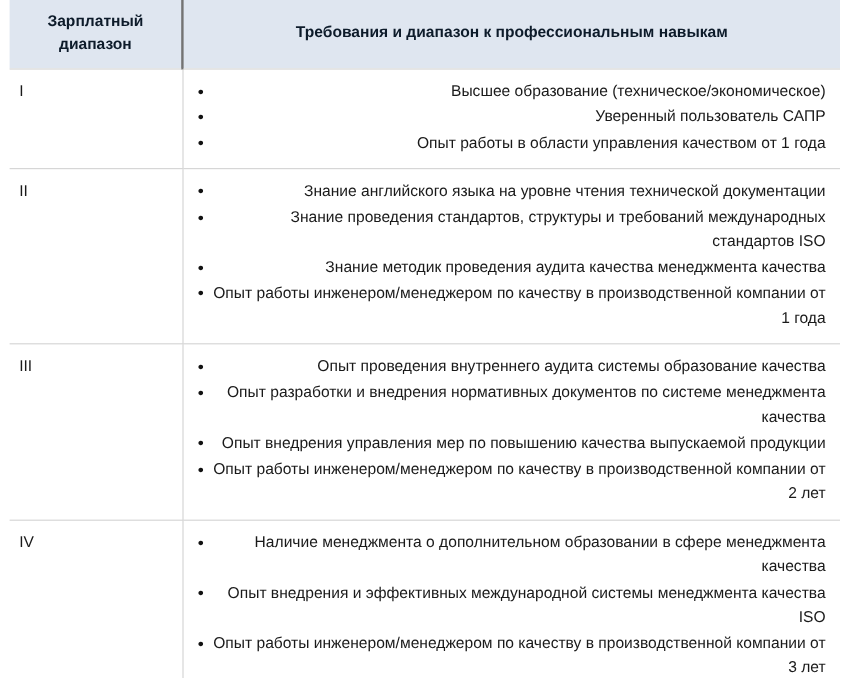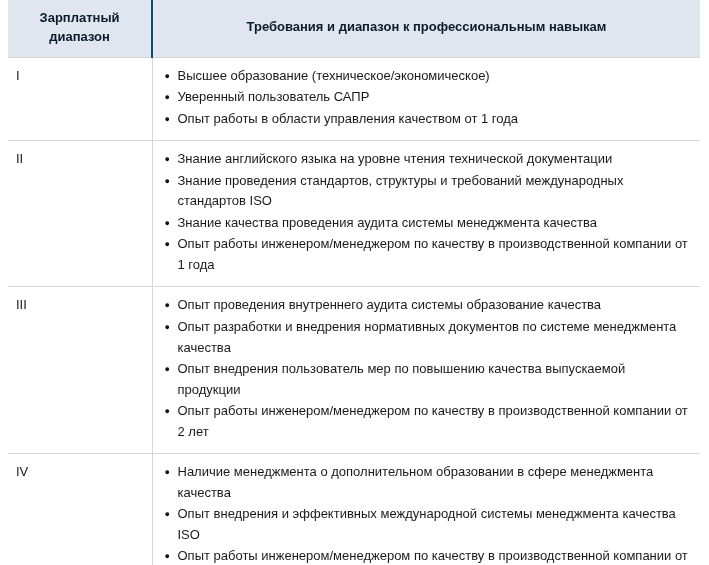--- a/index.html
+++ b/index.html
@@ -38,21 +38,21 @@
     color: #0d1b2a;
     font-size: 13px;
     font-weight: bold;
     line-height: 1.45;
     text-align: center;
     vertical-align: middle;
     padding: 9px 8px 10px 8px;
     border: none;
   }
   thead tr.header-row th.th-range {
-    border-right: 2px solid #0c4a6e;
+    border-right: 2px solid #737373;
   }
 
   
   tbody tr.data-row > td {
     background: #ffffff;
     border-top: 1px solid #d6d6d6;
     border-bottom: 1px solid #d6d6d6;
     vertical-align: top;
     padding: 0;
   }
@@ -66,20 +66,21 @@
   }
   tbody tr.data-row > td.cell-reqs {
     padding: 8px 12px 10px 12px;
   }
 
   
   ul.req-list {
     list-style: none;
     margin: 0;
     padding: 0;
+    text-align: right;
   }
   ul.req-list li.req-item {
     position: relative;
     font-size: 13px;
     line-height: 1.58;
     color: #1a1a1a;
     margin: 0 0 1px 0;
     padding-left: 13px;
   }
   ul.req-list li.req-item::before {
@@ -120,32 +121,32 @@
               <li class="req-item">Опыт работы в области управления качеством от 1 года</li>
             </ul>
           </td>
         </tr>
         <tr class="data-row">
           <td class="cell-range"><span>II</span></td>
           <td class="cell-reqs">
             <ul class="req-list">
               <li class="req-item">Знание английского языка на уровне чтения технической документации</li>
               <li class="req-item">Знание проведения стандартов, структуры и требований международных стандартов ISO</li>
-              <li class="req-item">Знание качества проведения аудита системы менеджмента качества</li>
+              <li class="req-item">Знание методик проведения аудита качества менеджмента качества</li>
               <li class="req-item">Опыт работы инженером/менеджером по качеству в производственной компании от 1 года</li>
             </ul>
           </td>
         </tr>
         <tr class="data-row">
           <td class="cell-range"><span>III</span></td>
           <td class="cell-reqs">
             <ul class="req-list">
               <li class="req-item">Опыт проведения внутреннего аудита системы образование качества</li>
               <li class="req-item">Опыт разработки и внедрения нормативных документов по системе менеджмента качества</li>
-              <li class="req-item">Опыт внедрения пользователь мер по повышению качества выпускаемой продукции</li>
+              <li class="req-item">Опыт внедрения управления мер по повышению качества выпускаемой продукции</li>
               <li class="req-item">Опыт работы инженером/менеджером по качеству в производственной компании от 2 лет</li>
             </ul>
           </td>
         </tr>
         <tr class="data-row">
           <td class="cell-range"><span>IV</span></td>
           <td class="cell-reqs">
             <ul class="req-list">
               <li class="req-item">Наличие менеджмента о дополнительном образовании в сфере менеджмента качества</li>
               <li class="req-item">Опыт внедрения и эффективных международной системы менеджмента качества ISO</li>

